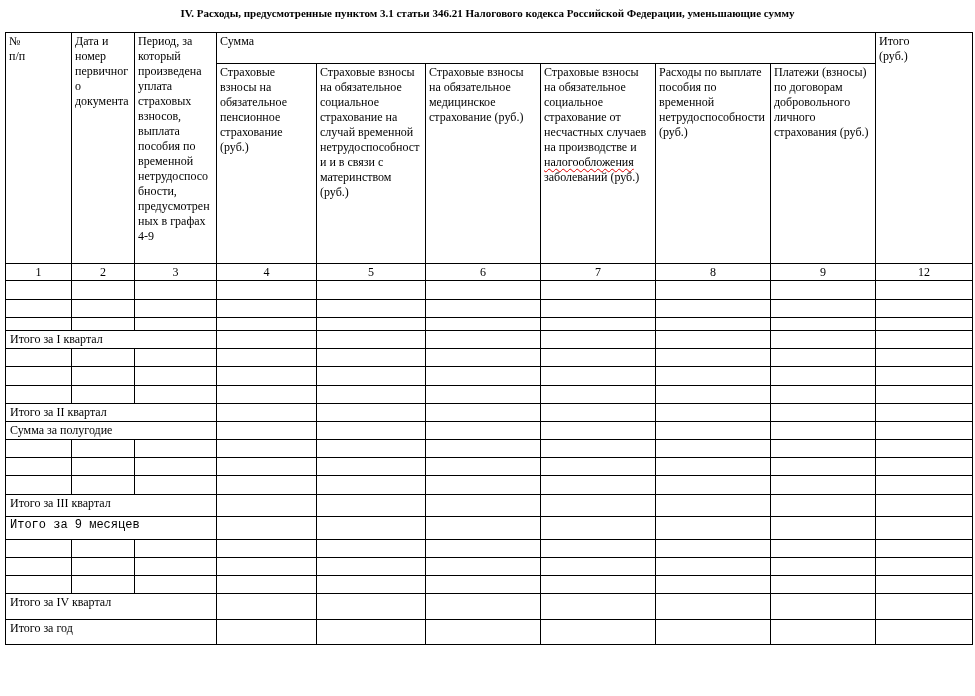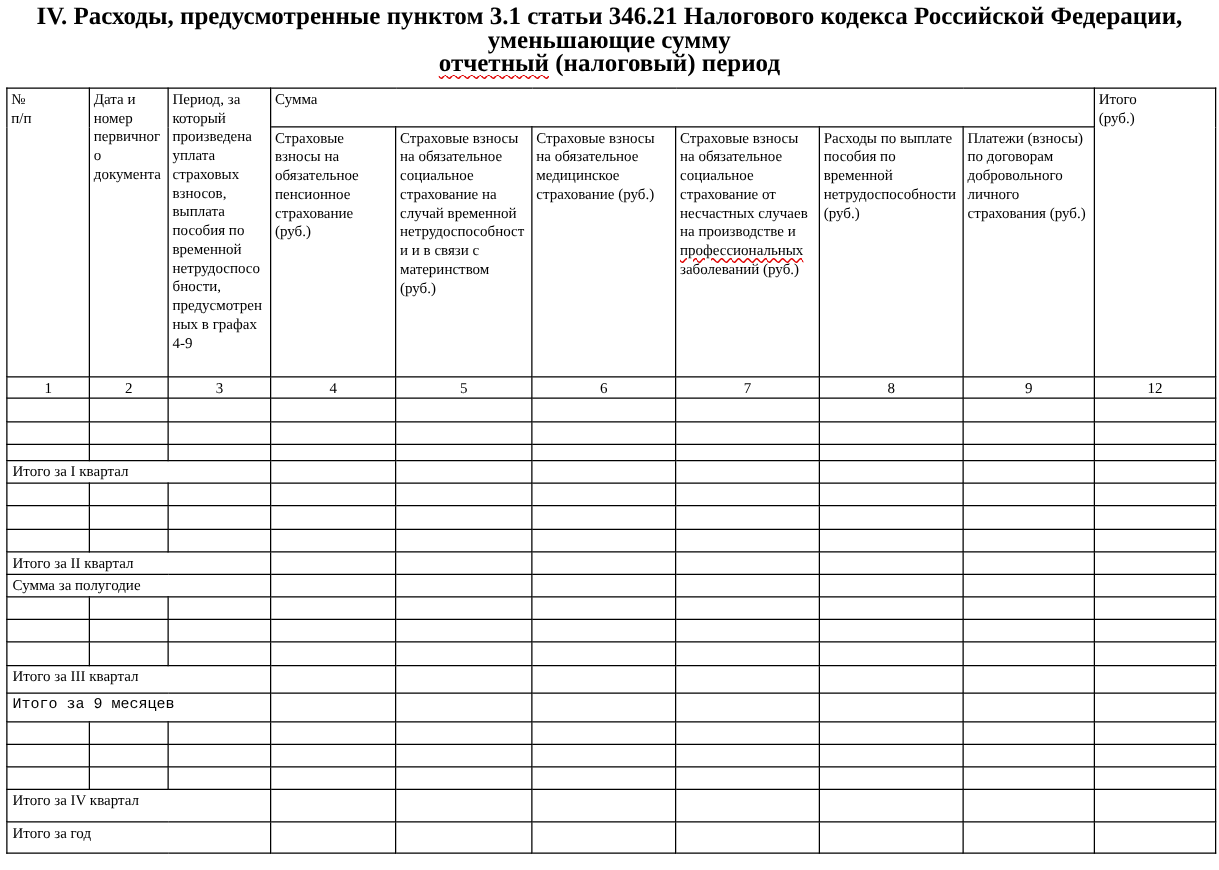--- a/index.html
+++ b/index.html
@@ -10,21 +10,21 @@
     font-family: "Liberation Serif", "DejaVu Serif", serif;
     overflow: hidden;
   }
   .page { width: 975px; height: 696px; position: relative; }
 
   
   .title-block {
     padding-top: 4px;
     text-align: center;
     font-weight: bold;
-    font-size: 20px;
+    font-size: 11px;
     line-height: 19px;
   }
   .sp {
     text-decoration-line: underline;
     text-decoration-style: wavy;
     text-decoration-color: var(--squiggle, #e00000);
     text-decoration-thickness: 1px;
     text-underline-offset: 2px;
   }
 
@@ -75,21 +75,20 @@
     overflow: hidden;
   }
 </style>
 </head>
 <body>
 
 <div class="page">
 
   <div class="title-block">
     <div><span>IV. Расходы, предусмотренные пунктом 3.1 статьи 346.21 Налогового кодекса Российской Федерации, уменьшающие сумму</span></div>
-    <div><span class="sp">отчетный</span><span> (налоговый) период</span></div>
   </div>
 
   <table class="ledger">
     <colgroup>
       <col style="width:66px">
         <col style="width:63px">
         <col style="width:82px">
       <col style="width:100px">
         <col style="width:109px">
         <col style="width:115px">
@@ -105,21 +104,21 @@
         <th rowspan="2">Дата и номер первичного документа</th>
         <th rowspan="2">Период, за который произведена уплата страховых взносов, выплата пособия по временной нетрудоспособности, предусмотренных в графах 4-9</th>
         <th colspan="6" class="sum-cell">Сумма</th>
         <th rowspan="2" class="c pre">Итого
 (руб.)</th>
       </tr>
       <tr class="hdr-sub">
         <th>Страховые взносы на обязательное пенсионное страхование (руб.)</th>
         <th>Страховые взносы на обязательное социальное страхование на случай временной нетрудоспособности и в связи с материнством (руб.)</th>
         <th>Страховые взносы на обязательное медицинское страхование (руб.)</th>
-        <th><span>Страховые взносы на обязательное социальное страхование от несчастных случаев на производстве и </span><span class="sp">профессиональных</span><span> заболеваний (руб.)</span></th>
+        <th><span>Страховые взносы на обязательное социальное страхование от несчастных случаев на производстве и </span><span class="sp">налогообложения</span><span> заболеваний (руб.)</span></th>
         <th>Расходы по выплате пособия по временной нетрудоспособности (руб.)</th>
         <th>Платежи (взносы) по договорам добровольного личного страхования (руб.)</th>
       </tr>
       <tr class="nums">
           <td>1</td>
           <td>2</td>
           <td>3</td>
           <td>4</td>
           <td>5</td>
           <td>6</td>

